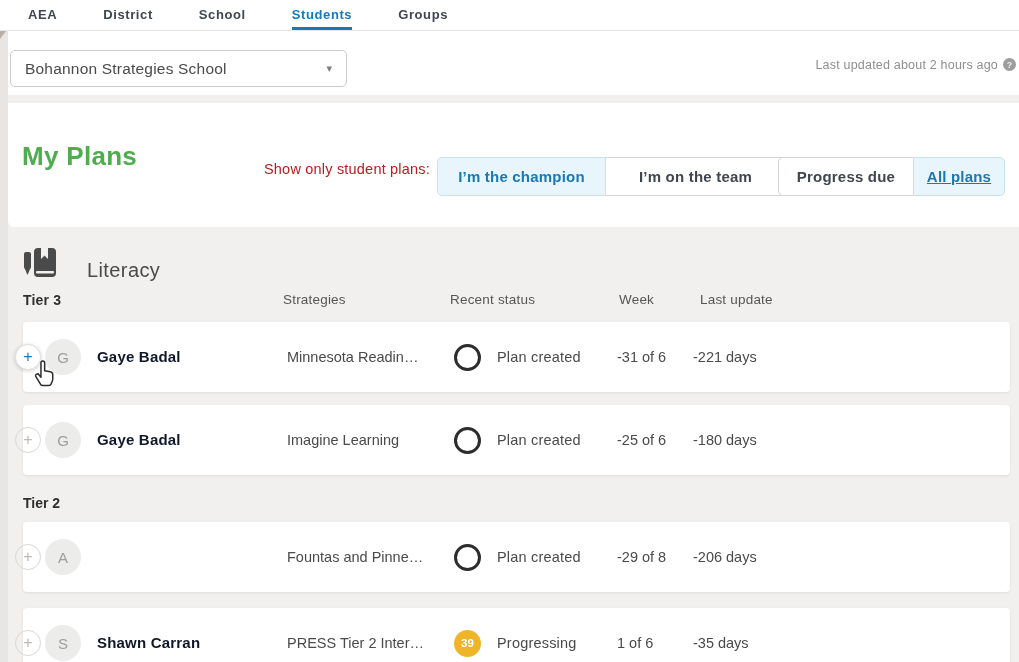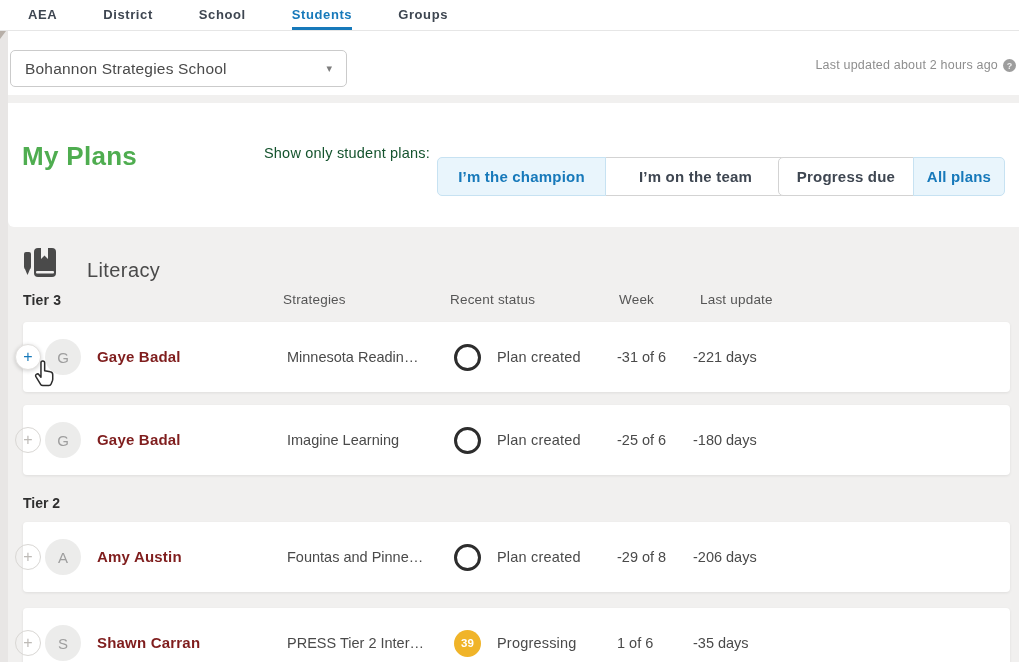--- a/index.html
+++ b/index.html
@@ -15,50 +15,50 @@
   .left-strip { position:absolute; top:31px; left:0; width:8px; height:631px; background:#e8e6e5; }
   .strip-mark { position:absolute; top:0; left:0; width:0; height:0; border-left:6px solid #b7afa8; border-bottom:8px solid transparent; }
 
   
   .content { position:absolute; top:31px; left:8px; width:1011px; height:631px; background:#f1f0ef; }
 
   .selector-section { position:absolute; top:0; left:0; width:1011px; height:64px; background:#fff; }
   .school-select { position:absolute; top:19px; left:2px; width:337px; height:37px; background:#fff; border:1px solid #cbcbcb; border-radius:5px; display:flex; align-items:center; padding:0 14px; cursor:pointer; }
   .school-select .val { font-size:15.5px; color:#4a4a4a; letter-spacing:.2px; flex:1; }
   .school-select .caret { color:#7d7d7d; font-size:11px; }
-  .last-updated { position:absolute; top:27px; right:3px; display:flex; align-items:flex-end; gap:5px; }
+  .last-updated { position:absolute; top:27px; right:3px; display:flex; align-items:flex-start; gap:5px; }
   .last-updated .txt { font-size:12.5px; color:#8e8e8e; letter-spacing:.2px; }
   .help-dot { width:13px; height:13px; border-radius:50%; background:#9d9d9d; color:#efefef; font-size:9px; font-weight:bold; display:flex; align-items:center; justify-content:center; cursor:pointer; }
 
   .myplans-section { position:absolute; top:72px; left:0; width:1011px; height:124px; background:#fff; border-radius:0 0 0 6px; }
   .myplans-title { position:absolute; top:38px; left:14px; font-size:26px; font-weight:bold; color:#4fad50; letter-spacing:.3px; }
-  .filter-label { position:absolute; top:42px; left:160px; width:262px; text-align:right; font-size:14.5px; color:#14532d; letter-spacing:.2px; }
+  .filter-label { position:absolute; top:58px; left:160px; width:262px; text-align:right; font-size:14.5px; color:#b91c1c; letter-spacing:.2px; }
   .btn-group { position:absolute; top:39px; display:flex; }
   .btn-group.g1 { left:429px; }
   .btn-group.g2 { left:770px; }
   .fbtn { height:39px; display:flex; align-items:center; justify-content:center; font-size:15px; font-weight:bold; letter-spacing:.2px; background:#fff; color:#3e4651; border:1px solid #d3d3d3; cursor:pointer;margin-top:15px; }
   .fbtn + .fbtn { margin-left:-1px; }
   .fbtn:first-child { border-radius:5px 0 0 5px; }
   .fbtn:last-child { border-radius:0 5px 5px 0; }
   .fbtn.active { background:#e9f5fc; color:#1779ba; border-color:#c7e2f2; z-index:1; }
-  .w-champ { width:169px; } .w-team { width:181px; } .w-prog { width:136px; } .w-all { width:92px; }
+  .w-champ { width:169px; } .w-team { width:181px; } .w-prog { width:136px; } .w-all { width:92px;text-decoration:underline; }
 
   
   .lit-head { position:absolute; top:215px; left:14px; display:flex; align-items:flex-end; gap:29px; }
   .lit-title { font-size:20px; color:#4a4a4a; letter-spacing:.4px; }
   .col-heads { position:absolute; top:261px; left:0; width:1011px; height:20px; }
   .col-heads .tier, .tier-label { position:absolute; left:15px; font-size:14px; font-weight:bold; color:#2f2f2f; letter-spacing:.2px; }
   .col-heads .h { position:absolute; font-size:13.5px; color:#555; letter-spacing:.2px; }
   .h-strat { left:275px; } .h-status { left:442px; } .h-week { left:611px; } .h-update { left:692px; }
   .tier2-label { position:absolute; top:464px; left:15px; font-size:14px; font-weight:bold; color:#2f2f2f; }
 
   .row-card { position:absolute; left:15px; width:987px; height:70px; background:#fff; border-radius:4px; box-shadow:0 1px 3px rgba(0,0,0,.08); cursor:pointer; }
   .r1 { top:291px; } .r2 { top:374px; } .r3 { top:491px; } .r4 { top:577px; }
   .avatar { position:absolute; left:22px; top:17px; width:36px; height:36px; border-radius:50%; background:#ececeb; color:#9e9e9e; font-size:15px; display:flex; align-items:center; justify-content:center; }
-  .name { position:absolute; left:74px; top:0; height:70px; line-height:70px; font-size:15px; font-weight:bold; color:#7f1d1d; letter-spacing:.2px; }
+  .name { position:absolute; left:74px; top:0; height:70px; line-height:70px; font-size:15px; font-weight:bold; color:#0f172a; letter-spacing:.2px; }
   .strategy { position:absolute; left:264px; top:0; height:62px; line-height:70px; font-size:14.5px; color:#4a4a4a; width:160px; white-space:nowrap; overflow:hidden; }
   .status-wrap { position:absolute; left:431px; top:0; height:70px; display:flex; align-items:center; gap:16px; }
   .status-circle { width:27px; height:27px; border:3px solid #2d2d2d; border-radius:50%; background:#fff; }
   .status-badge { width:27px; height:27px; border-radius:50%; background:#f0b429; color:#fff; font-size:11.5px; font-weight:bold; display:flex; align-items:center; justify-content:center; }
   .status-text { font-size:14.5px; color:#4a4a4a; letter-spacing:.2px; }
   .week { position:absolute; left:594px; top:0; height:70px; line-height:70px; font-size:14.5px; color:#4a4a4a; }
   .days { position:absolute; left:670px; top:0; height:70px; line-height:70px; font-size:14.5px; color:#4a4a4a; }
 
   .plus-btn { position:absolute; left:7px; width:26px; height:26px; border-radius:50%; display:flex; align-items:center; justify-content:center; font-size:16px; z-index:3; cursor:pointer; }
   .plus-btn.hot { background:#fff; border:1px solid #e2e0de; color:#1779ba; box-shadow:0 1px 4px rgba(0,0,0,.18); }
@@ -148,21 +148,20 @@
       <span class="status-text">Plan created</span>
     </div>
     <div class="week">-25 of 6</div>
     <div class="days">-180 days</div>
   </div>
 
   <div class="tier2-label">Tier 2</div>
 
   <div class="row-card r3">
     <div class="avatar">A</div>
-    <div class="name">Amy Austin</div>
     <div class="strategy">Fountas and Pinne…</div>
     <div class="status-wrap">
       <div class="status-circle"></div>
       <span class="status-text">Plan created</span>
     </div>
     <div class="week">-29 of 8</div>
     <div class="days">-206 days</div>
   </div>
 
   <div class="row-card r4">

